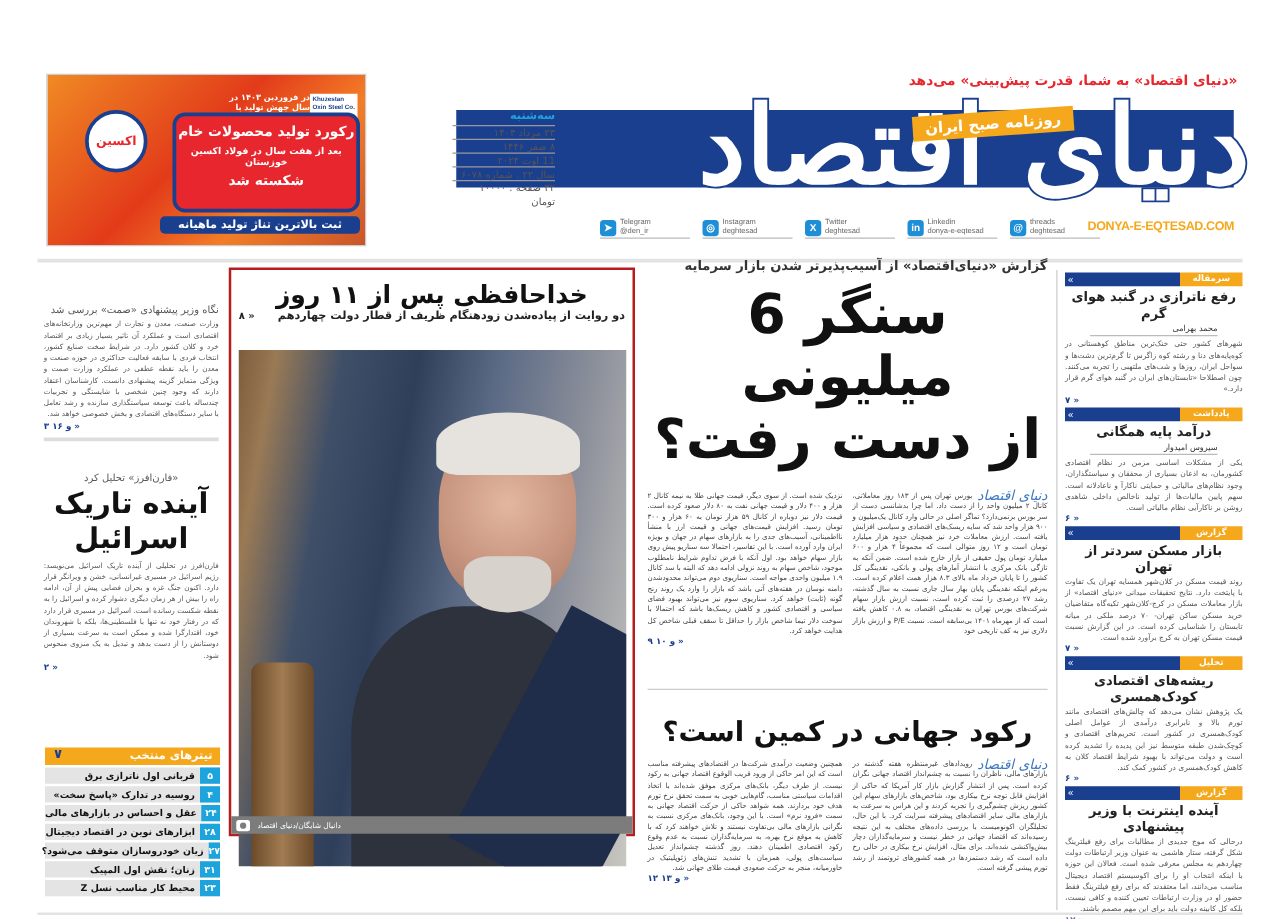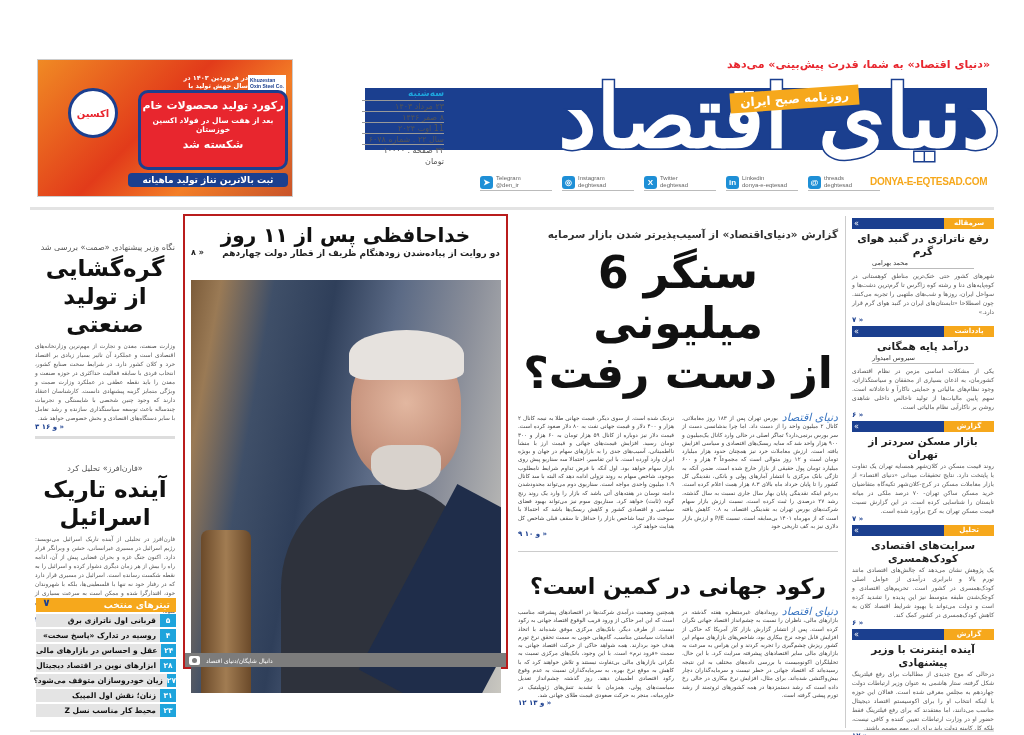--- a/index.html
+++ b/index.html
@@ -34,26 +34,26 @@
   .ad .badge { position: absolute; left: 30px; top: 28px; width: 50px; height: 50px; border-radius: 50%; background: #fff; border: 3px solid #1b3f8f; color: #e8262e; font-size: 10px; font-weight: bold; display: flex; align-items: center; justify-content: center; }
 
   .rule { position: absolute; left: 30px; top: 207px; width: 964px; height: 3px; background: #e3e3e3; }
 
   
   .right-col { position: absolute; left: 852px; top: 216px; width: 142px; }
   .section-bar { height: 11px; display: flex; margin-top: 2px; }
   .section-bar .lbl { width: 50px; background: #f6a81c; color: #fff; font-size: 7px; font-weight: bold; direction: rtl; text-align: center; line-height: 11px; order: 2; }
   .section-bar .blue { flex: 1; background: #1b3f8f; order: 1; color: #fff; font-size: 8px; line-height: 11px; padding-left: 2px; }
   .r-title { font-size: 10.5px; font-weight: bold; text-align: center; direction: rtl; margin-top: 3px; line-height: 13px; }
-  .r-author { font-size: 6.5px; text-align: left; direction: rtl; border-bottom: 1px solid #bbb; margin: 1px 20px 2px; padding-bottom: 1px; color: #333; }
+  .r-author { font-size: 6.5px; text-align: right; direction: rtl; border-bottom: 1px solid #bbb; margin: 1px 20px 2px; padding-bottom: 1px; color: #333; }
   .r-body { font-size: 6px; line-height: 9px; color: #555; direction: rtl; text-align: justify; }
   .pageref { font-size: 7px; font-weight: bold; color: #1b3f8f; direction: ltr; text-align: left; }
 
   
-  .main-story { position: absolute; left: 518px; top: 228px; width: 320px; }
+  .main-story { position: absolute; left: 518px; top: 207px; width: 320px; }
   .kicker { font-size: 10.5px; font-weight: bold; color: #333; direction: rtl; text-align: right; }
   .headline { font-family: "DejaVu Sans", sans-serif; font-size: 44px; font-weight: 900; direction: rtl; text-align: center; line-height: 50px; color: #111; margin-top: 8px; letter-spacing: -1px; }
   .cols { display: flex; direction: rtl; gap: 8px; margin-top: 16px; }
   .col { flex: 1; font-size: 5.7px; line-height: 8.3px; color: #444; text-align: justify; direction: rtl; }
   .logo-mini { font-family: "DejaVu Serif", serif; color: #3c77c2; font-size: 11px; font-style: italic; float: right; margin-left: 4px; }
   .divider { position: absolute; height: 1px; background: #ccc; }
 
   .second-story { position: absolute; left: 518px; top: 556px; width: 320px; }
   .second-story .h2 { font-size: 22px; font-weight: bold; direction: rtl; text-align: center; line-height: 30px; color: #111; margin-top: 16px; }
 
@@ -176,21 +176,21 @@
       </div>
     <div class="r-title">بازار مسکن سردتر از تهران</div>
     <div class="r-body">روند قیمت مسکن در کلان‌شهر همسایه تهران یک تفاوت با پایتخت دارد. نتایج تحقیقات میدانی «دنیای اقتصاد» از بازار معاملات مسکن در کرج-کلان‌شهر تکیه‌گاه متقاضیان خرید مسکن ساکن تهران- ۷۰ درصد ملکی در میانه تابستان را شناسایی کرده است. در این گزارش نسبت قیمت مسکن تهران به کرج برآورد شده است.</div>
     <div class="pageref">۷ »</div>
   </div>
   <div>
     <div class="section-bar">
         <span class="lbl">تحلیل</span>
         <span class="blue">«</span>
       </div>
-    <div class="r-title">سرایت‌های اقتصادی کودک‌همسری</div>
+    <div class="r-title">ریشه‌های اقتصادی کودک‌همسری</div>
     <div class="r-body">یک پژوهش نشان می‌دهد که چالش‌های اقتصادی مانند تورم بالا و نابرابری درآمدی از عوامل اصلی کودک‌همسری در کشور است. تحریم‌های اقتصادی و کوچک‌شدن طبقه متوسط نیز این پدیده را تشدید کرده است و دولت می‌تواند با بهبود شرایط اقتصاد کلان به کاهش کودک‌همسری در کشور کمک کند.</div>
     <div class="pageref">۶ »</div>
   </div>
   <div>
     <div class="section-bar">
         <span class="lbl">گزارش</span>
         <span class="blue">«</span>
       </div>
     <div class="r-title">آینده اینترنت با وزیر پیشنهادی</div>
     <div class="r-body">درحالی که موج جدیدی از مطالبات برای رفع فیلترینگ شکل گرفته، ستار هاشمی به عنوان وزیر ارتباطات دولت چهاردهم به مجلس معرفی شده است. فعالان این حوزه با اینکه انتخاب او را برای اکوسیستم اقتصاد دیجیتال مناسب می‌دانند، اما معتقدند که برای رفع فیلترینگ فقط حضور او در وزارت ارتباطات تعیین کننده و کافی نیست، بلکه کل کابینه دولت باید برای این مهم مصمم باشند.</div>
@@ -248,21 +248,20 @@
   </div>
   <div class="caption">
     <span class="cam"></span>
     <span class="ctext">دانیال شایگان/دنیای اقتصاد</span>
   </div>
 </div>
 
 <div class="left-col">
   <div>
     <div class="l-kicker">نگاه وزیر پیشنهادی «صمت» بررسی شد</div>
-    <div class="l-head">گره‌گشایی از تولید صنعتی</div>
     <div class="l-body">وزارت صنعت، معدن و تجارت از مهم‌ترین وزارتخانه‌های اقتصادی است و عملکرد آن تاثیر بسیار زیادی بر اقتصاد خرد و کلان کشور دارد. در شرایط سخت صنایع کشور، انتخاب فردی با سابقه فعالیت حداکثری در حوزه صنعت و معدن را باید نقطه عطفی در عملکرد وزارت صمت و ویژگی متمایز گزینه پیشنهادی دانست. کارشناسان اعتقاد دارند که وجود چنین شخصی با شایستگی و تجربیات چندساله باعث توسعه سیاستگذاری سازنده و رشد تعامل با سایر دستگاه‌های اقتصادی و بخش خصوصی خواهد شد.</div>
     <div class="pageref">۳ و ۱۶ »</div>
   </div>
   <div class="l-sep"></div>
   <div>
     <div class="l-kicker" style="text-align:center;">«فارن‌افرز» تحلیل کرد</div>
     <div class="l-head">آینده تاریک اسرائیل</div>
     <div class="l-body">فارن‌افرز در تحلیلی از آینده تاریک اسرائیل می‌نویسد: رژیم اسرائیل در مسیری غیرانسانی، خشن و ویرانگر قرار دارد. اکنون جنگ غزه و بحران فضایی پیش از آن، ادامه راه را بیش از هر زمان دیگری دشوار کرده و اسرائیل را به نقطه شکست رسانده است. اسرائیل در مسیری قرار دارد که در رفتار خود نه تنها با فلسطینی‌ها، بلکه با شهروندان خود، اقتدارگرا شده و ممکن است به سرعت بسیاری از دوستانش را از دست بدهد و تبدیل به یک منزوی منحوس شود.</div>
     <div class="pageref">۲ »</div>
   </div>

